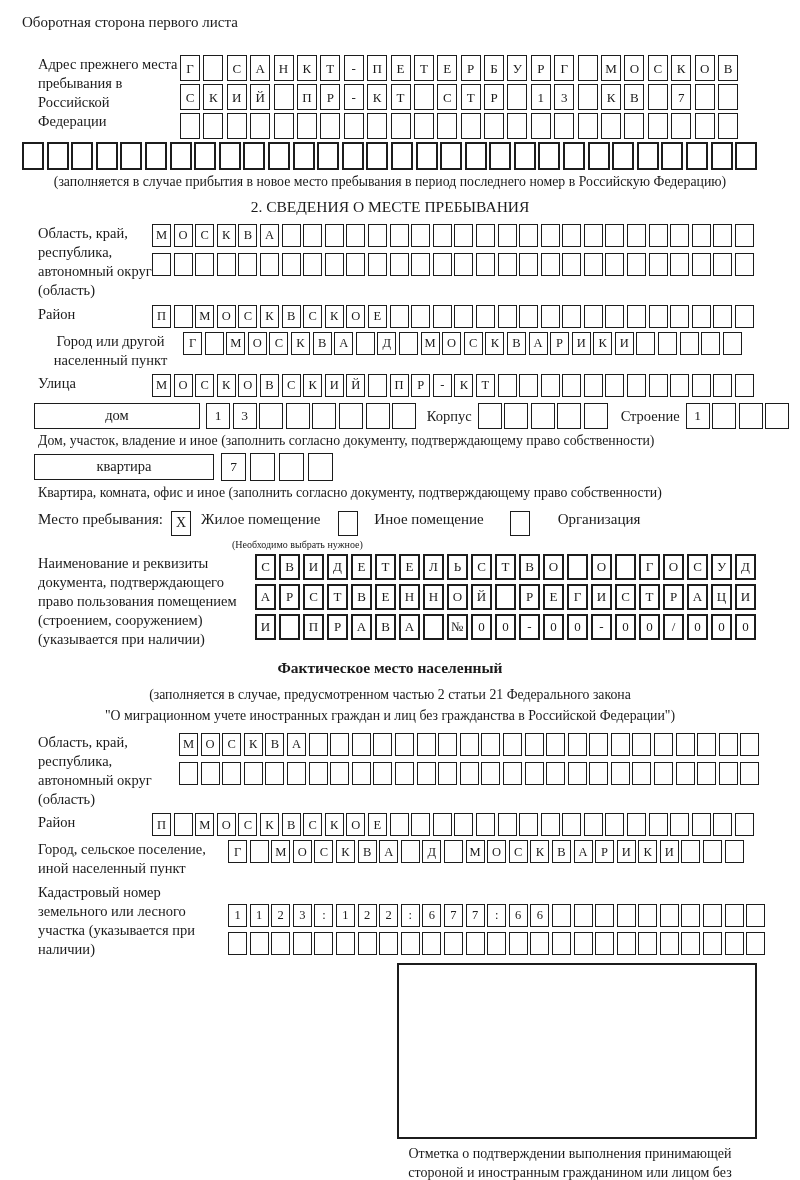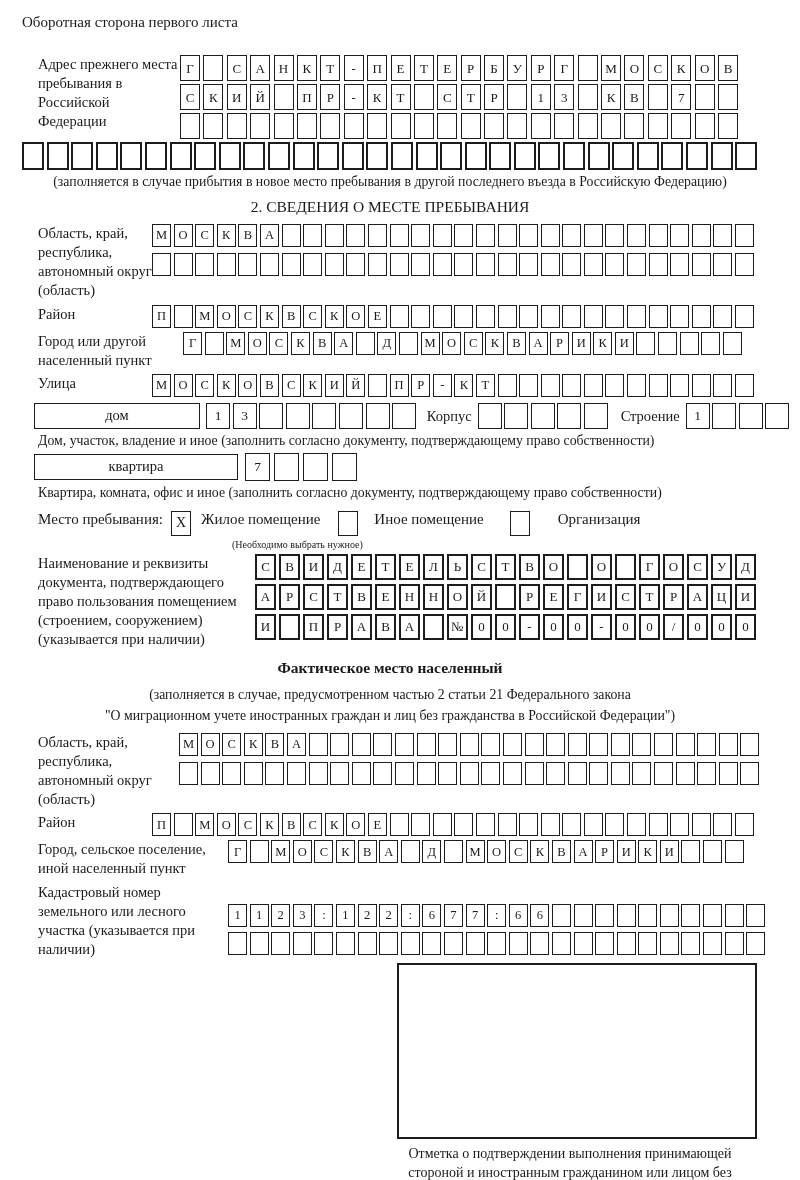--- a/index.html
+++ b/index.html
@@ -167,21 +167,21 @@
       <span class="cell"></span>
       <span class="cell"></span>
       <span class="cell"></span>
       <span class="cell"></span>
       <span class="cell"></span>
       <span class="cell"></span>
       <span class="cell"></span>
       <span class="cell"></span>
       <span class="cell"></span>
     </div>
-  <div class="caption center">(заполняется в случае прибытия в новое место пребывания в другой последнего въезда в Российскую Федерацию)</div>
+  <div class="caption center">(заполняется в случае прибытия в новое место пребывания в период последнего номер в Российскую Федерацию)</div>
 
   <div class="sec-title">2. СВЕДЕНИЯ О МЕСТЕ ПРЕБЫВАНИЯ</div>
 
   <div class="frow">
     <div class="flabel" style="width:130px;">Область, край, республика, автономный округ (область)</div>
     <div class="rows">
       <div class="boxrow cells-c" style="margin-bottom:6px;">
           <span class="cell">М</span>
           <span class="cell">О</span>
           <span class="cell">С</span>
@@ -272,21 +272,21 @@
         <span class="cell"></span>
         <span class="cell"></span>
         <span class="cell"></span>
         <span class="cell"></span>
         <span class="cell"></span>
         <span class="cell"></span>
       </div>
   </div>
 
   <div class="frow" style="margin-top:4px;">
-    <div class="flabel" style="width:161px;">Город или другой населенный пункт</div>
+    <div class="flabel" style="width:161px;text-align:center;">Город или другой населенный пункт</div>
     <div class="boxrow cells-c">
         <span class="cell">Г</span>
         <span class="cell"></span>
         <span class="cell">М</span>
         <span class="cell">О</span>
         <span class="cell">С</span>
         <span class="cell">К</span>
         <span class="cell">В</span>
         <span class="cell">А</span>
         <span class="cell"></span>
@@ -368,21 +368,21 @@
     <div class="boxrow cells-e">
         <span class="cell">1</span>
         <span class="cell"></span>
         <span class="cell"></span>
         <span class="cell"></span>
       </div>
   </div>
   <div class="caption" style="margin:4px 0 4px 16px;">Дом, участок, владение и иное (заполнить согласно документу, подтверждающему право собственности)</div>
 
   <div class="frow" style="align-items:center;">
-    <div class="named-box" style="width:204px;margin-left:12px;">квартира</div>
+    <div class="named-box" style="width:180px;margin-left:12px;">квартира</div>
     <div class="boxrow cells-f" style="margin-left:7px;">
         <span class="cell">7</span>
         <span class="cell"></span>
         <span class="cell"></span>
         <span class="cell"></span>
       </div>
   </div>
   <div class="caption" style="margin:4px 0 2px 16px;">Квартира, комната, офис и иное (заполнить согласно документу, подтверждающему право собственности)</div>
 
   <div class="stay-row">

